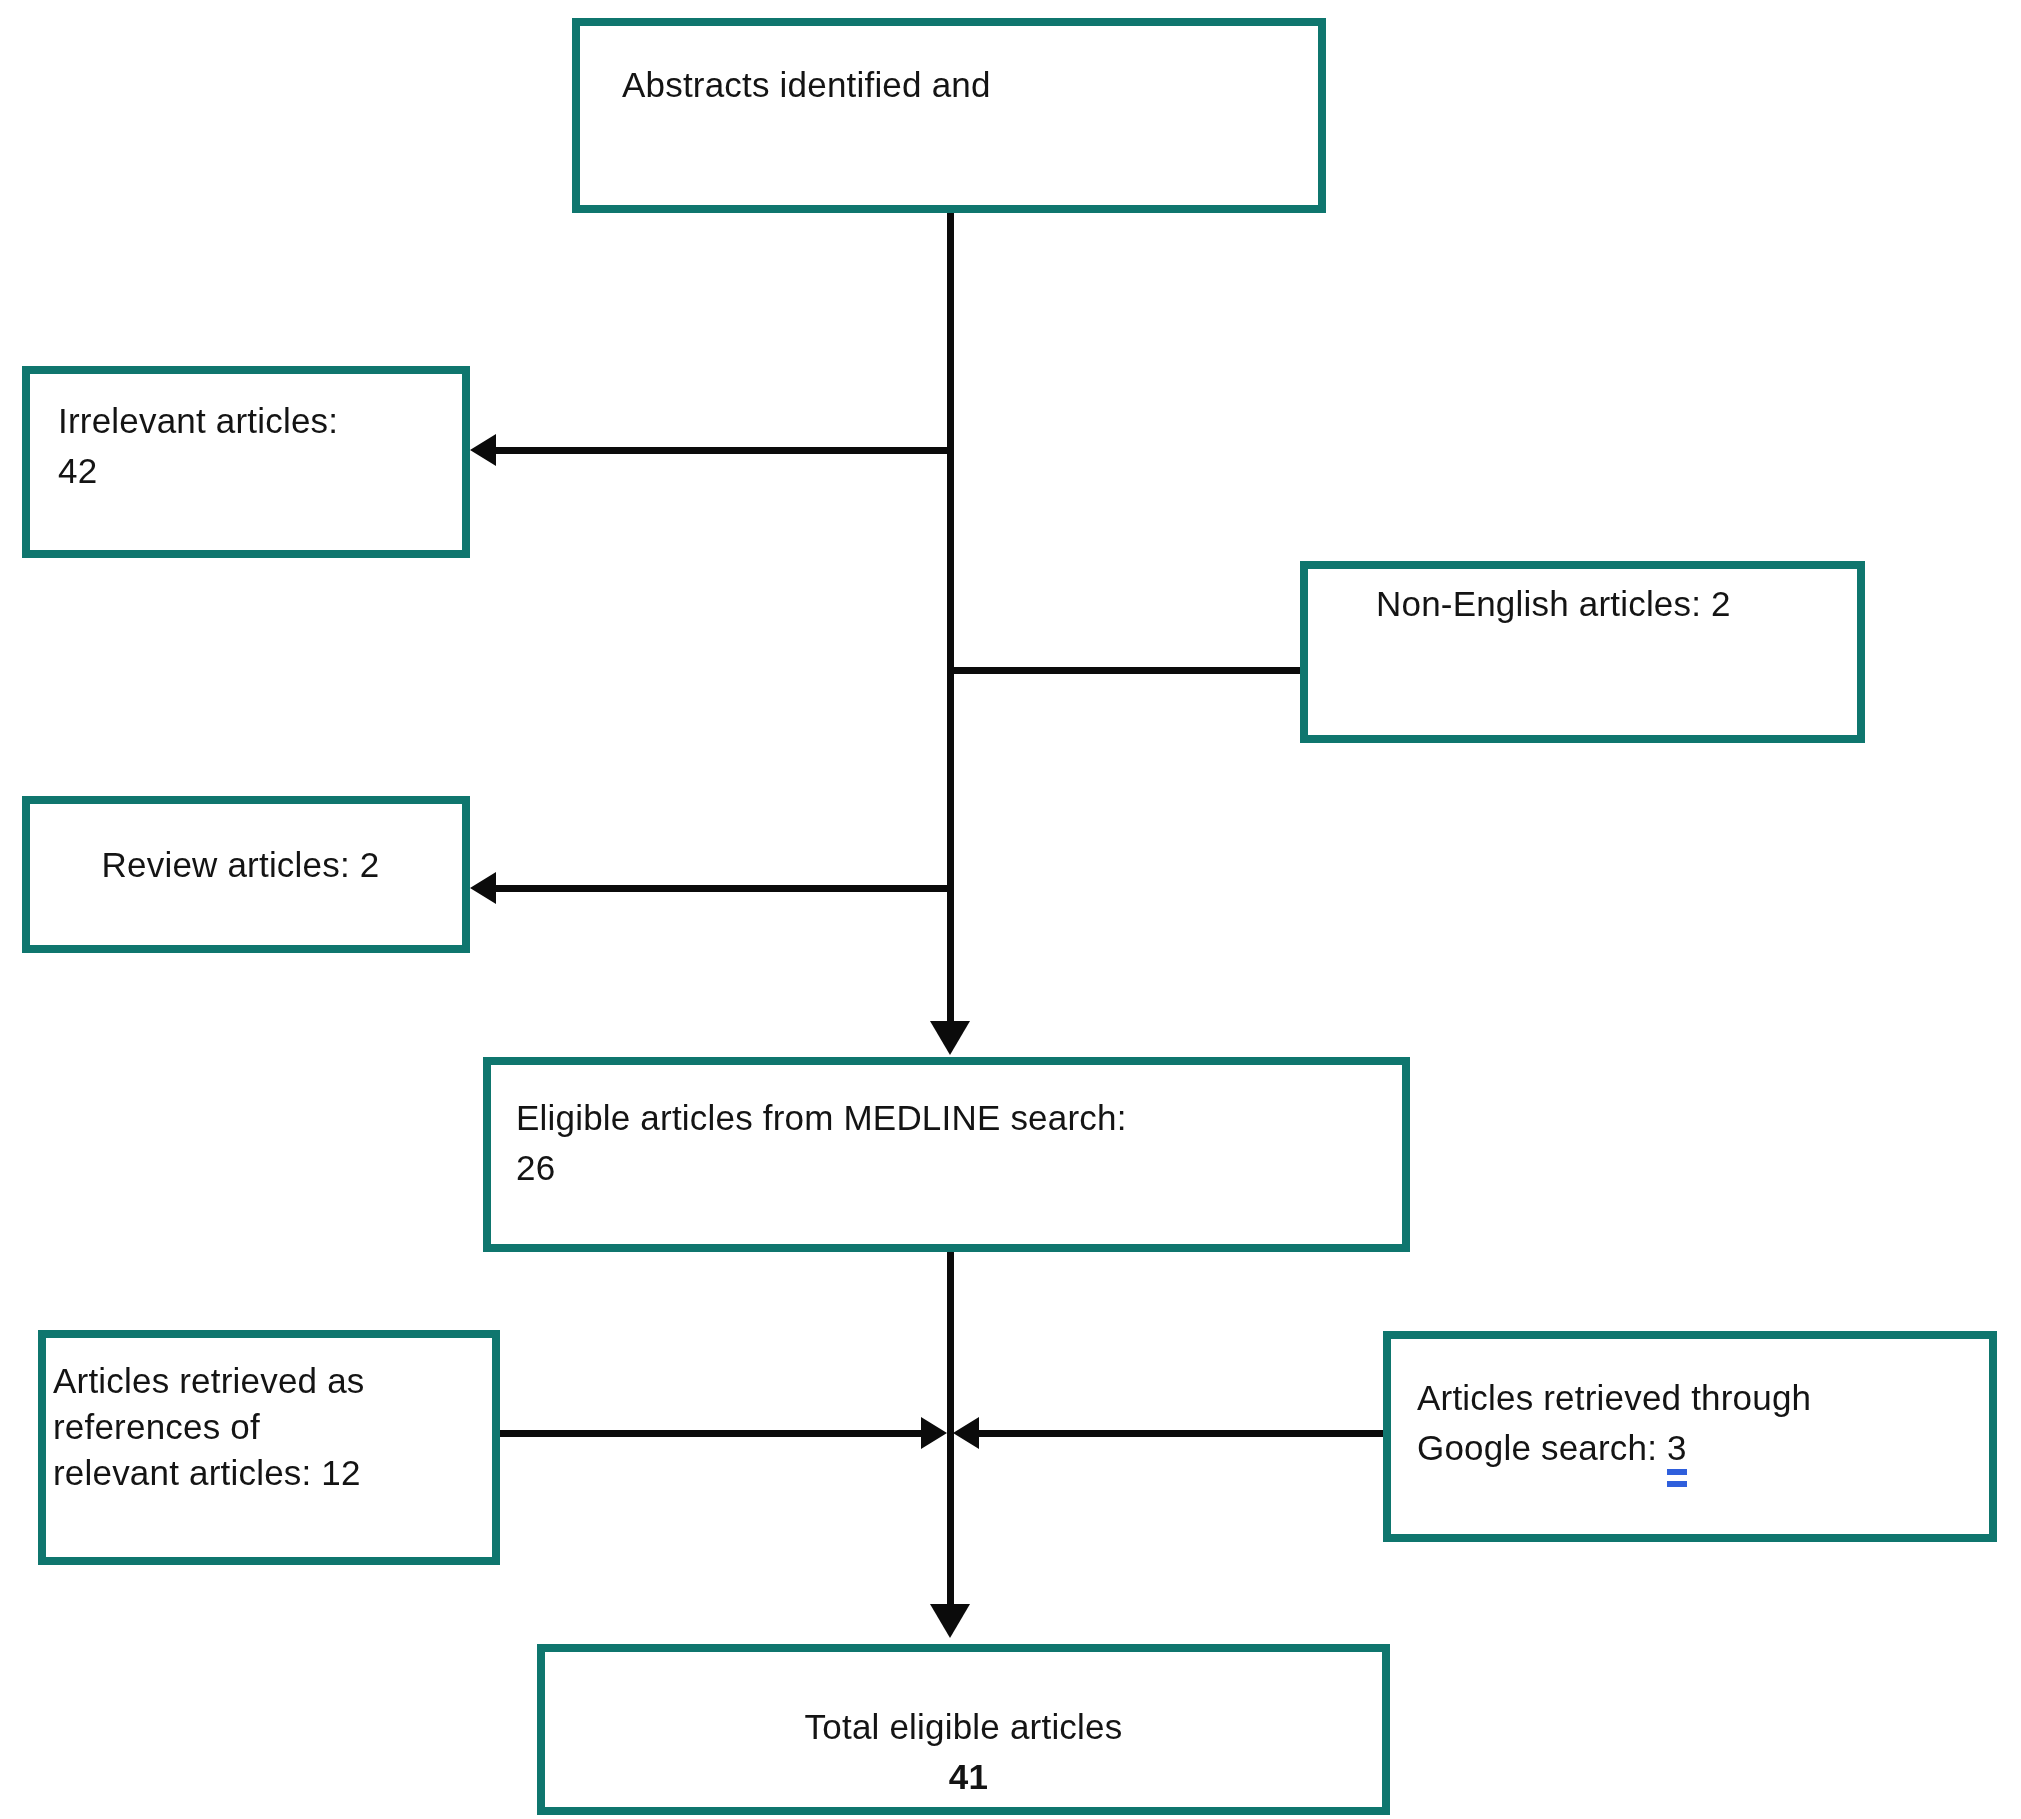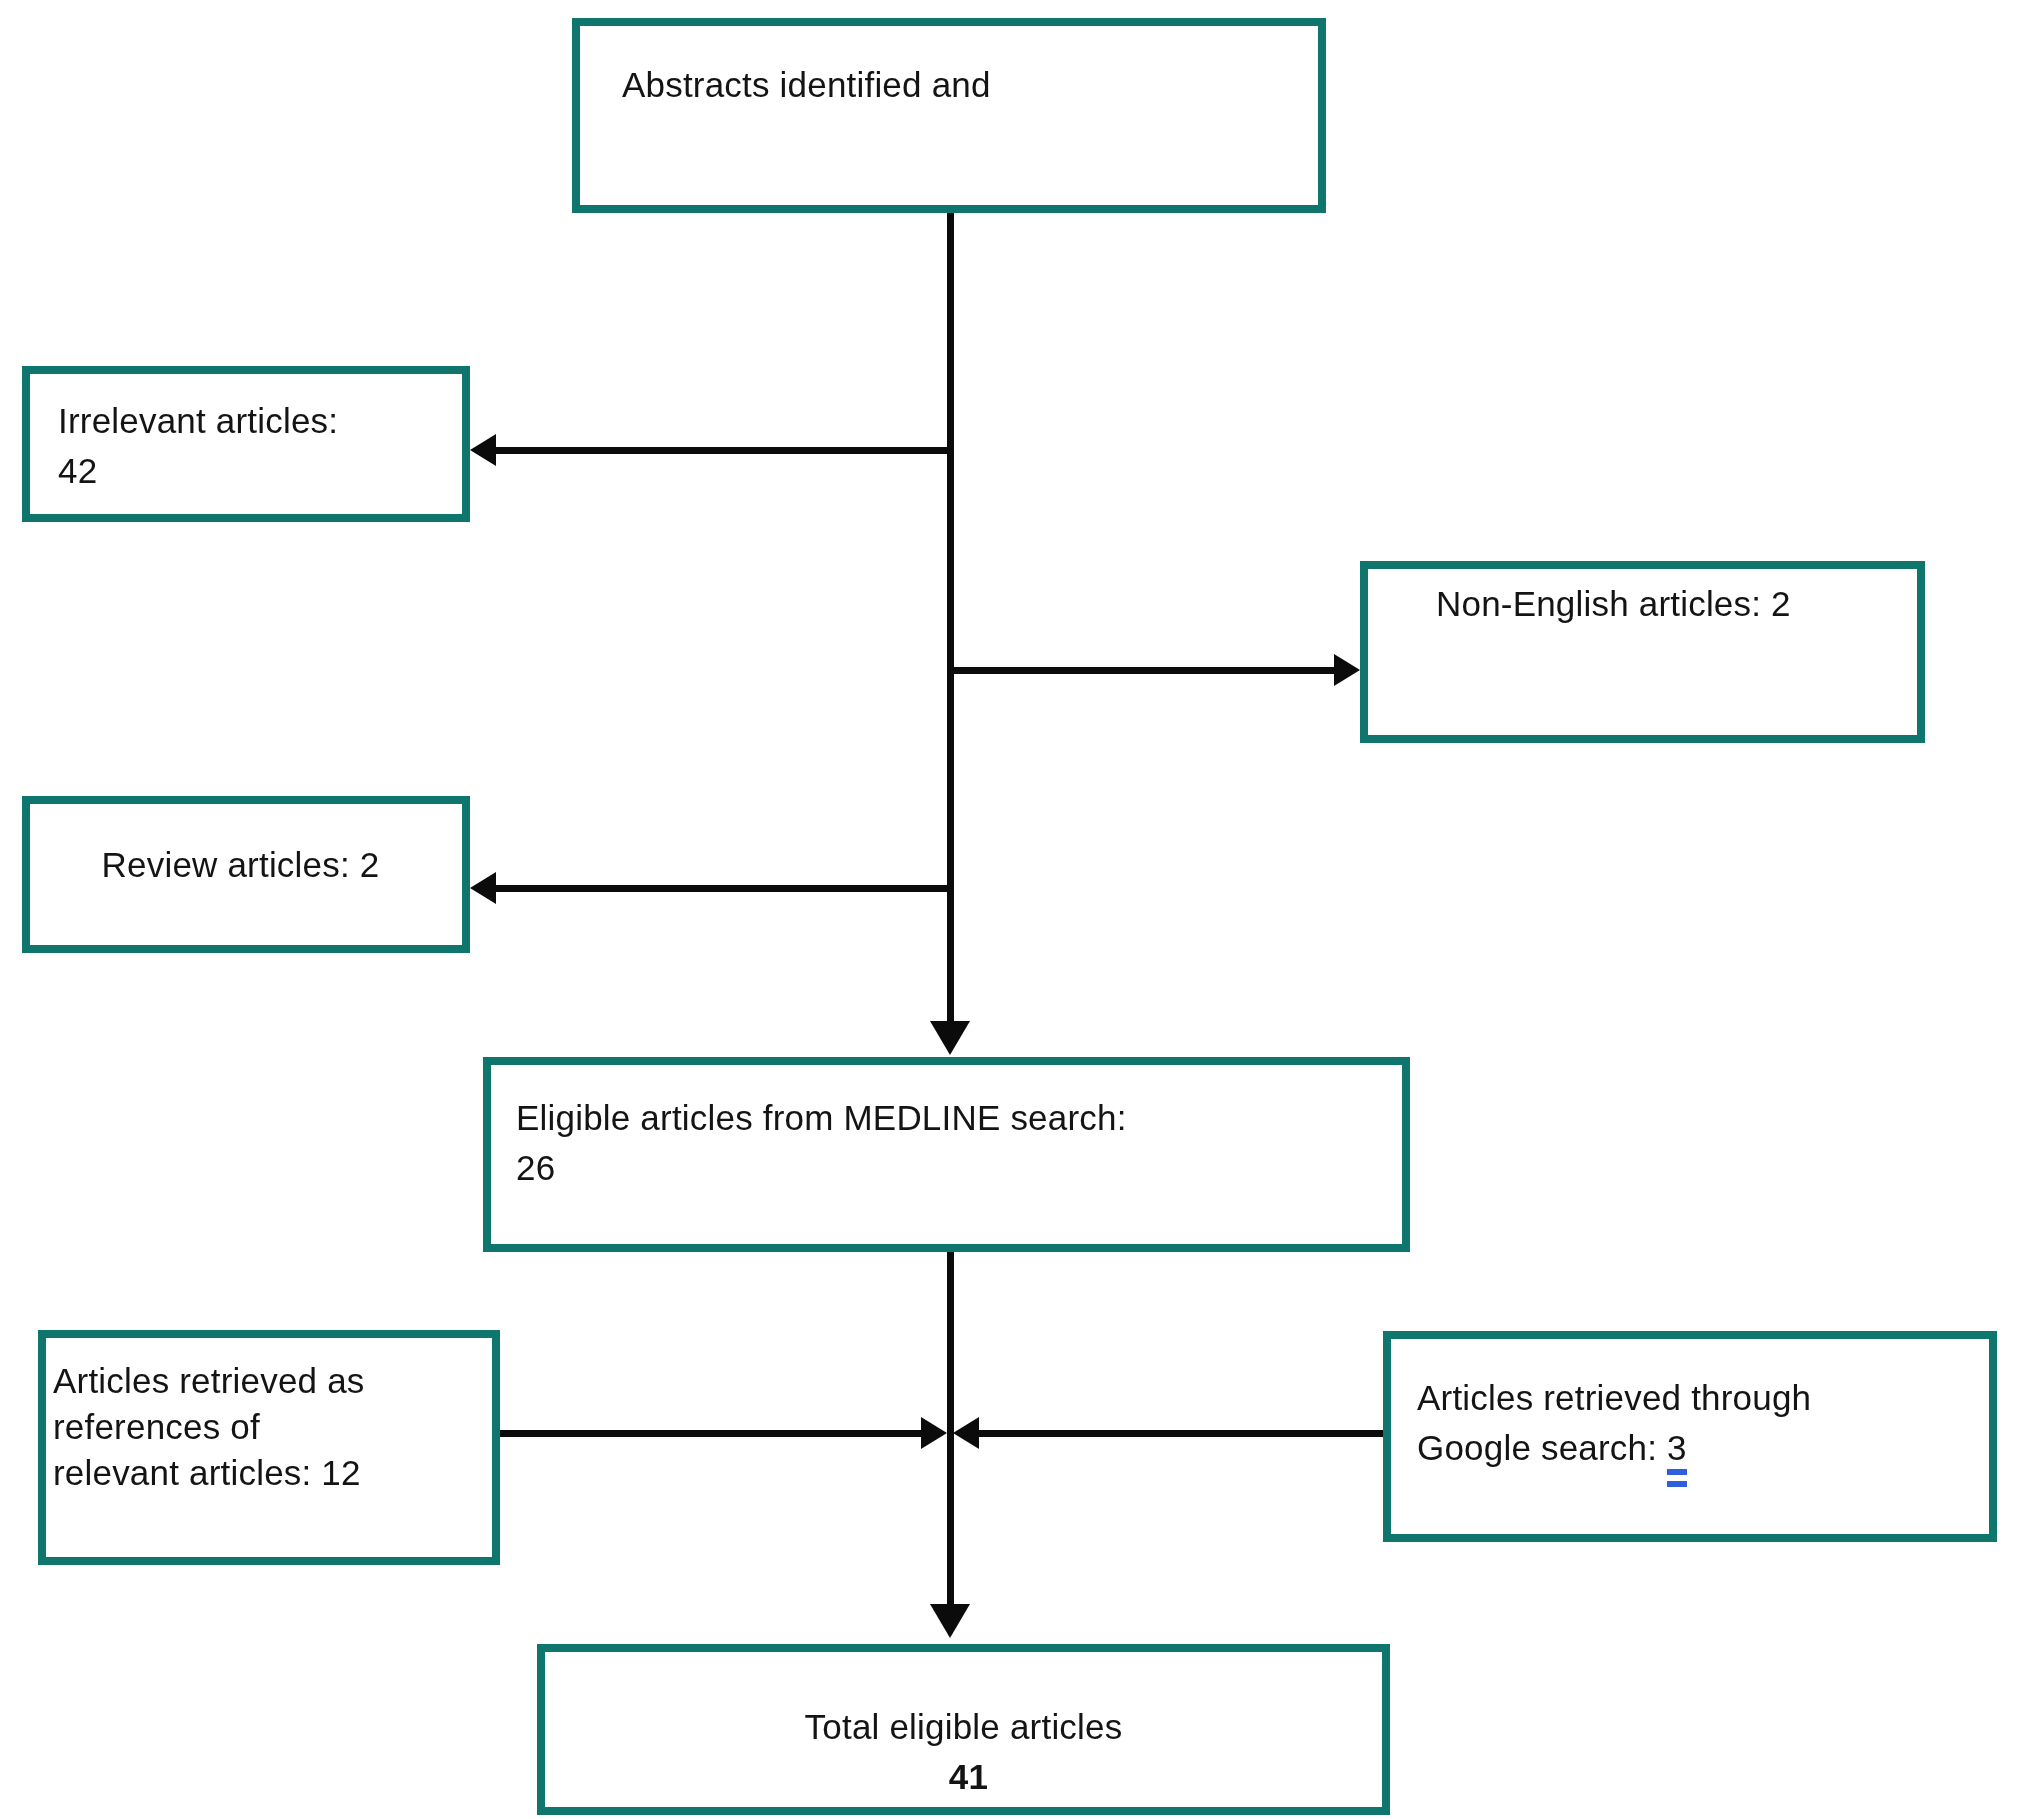--- a/index.html
+++ b/index.html
@@ -19,22 +19,22 @@
   .box {
     position: absolute;
     box-sizing: border-box;
     border: 8px solid #0f766e;
     background: #ffffff;
     font-size: 35px;
     line-height: 50px;
     letter-spacing: 0.2px;
   }
   .b-abstracts  { left: 572px;  top: 18px;   width: 754px; height: 195px; padding: 34px 14px 0 42px; }
-  .b-irrelevant { left: 22px;   top: 366px;  width: 448px; height: 156px; padding: 22px 10px 0 28px; }
-  .b-nonenglish { left: 1360px; top: 561px;  width: 565px; height: 182px; padding: 10px 10px 0 68px; }
+  .b-irrelevant { left: 22px;   top: 366px;  width: 448px; height: 192px; padding: 22px 10px 0 28px; }
+  .b-nonenglish { left: 1300px; top: 561px;  width: 565px; height: 182px; padding: 10px 10px 0 68px; }
   .b-review     { left: 22px;   top: 771px;  width: 448px; height: 157px; padding: 36px 11px 0 0; text-align: center; margin-top: 25px; }
   .b-medline    { left: 483px;  top: 1057px; width: 927px; height: 195px; padding: 28px 14px 0 25px; }
   .b-references { left: 38px;   top: 1330px; width: 462px; height: 235px; padding: 20px 8px 0 7px; line-height: 46px; }
   .b-google     { left: 1383px; top: 1331px; width: 614px; height: 211px; padding: 34px 8px 0 26px; }
   .b-total      { left: 537px;  top: 1644px; width: 853px; height: 171px; padding: 50px 0 0 0; text-align: center; }
 
   .bold { font-weight: bold; padding-left: 10px; }
 
   
   .num {

